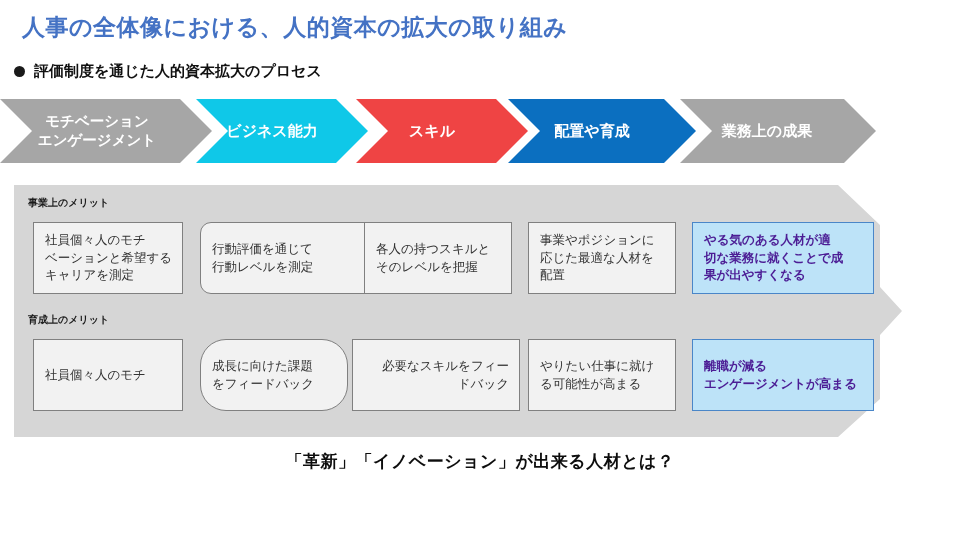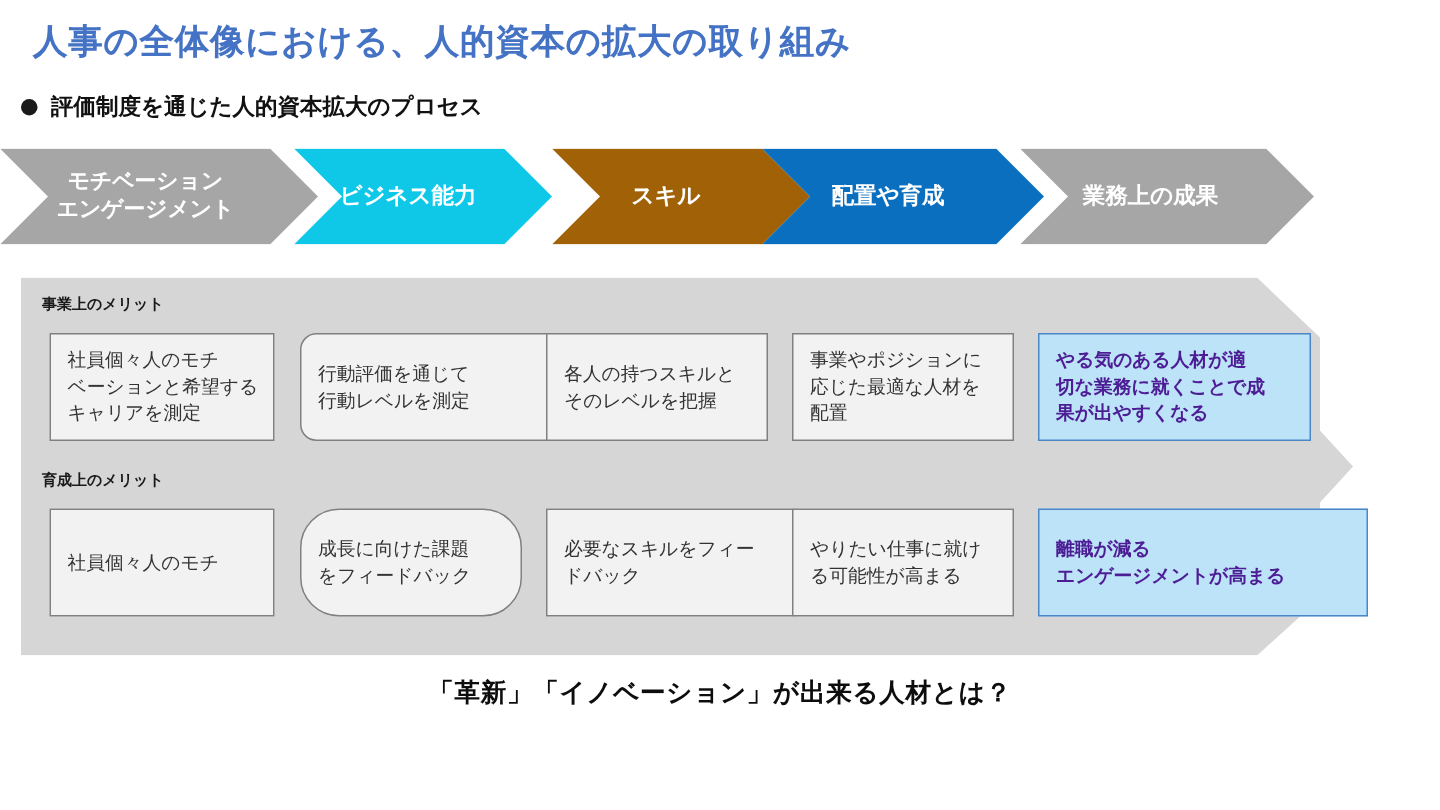--- a/index.html
+++ b/index.html
@@ -83,22 +83,22 @@
     padding-right: 18px;
     font-size: 14.5px;
   }
   .chev-1 {
     left: 196px; width: 172px;
     background: #0FC8E8;
     clip-path: polygon(0 0, 140px 0, 172px 50%, 140px 100%, 0 100%, 32px 50%);
     padding-right: 20px;
   }
   .chev-2 {
-    left: 368px; width: 172px;
-    background: #a16207;
+    left: 356px; width: 172px;
+    background: #ef4444;
     clip-path: polygon(0 0, 140px 0, 172px 50%, 140px 100%, 0 100%, 32px 50%);
     padding-right: 20px;
   }
   .chev-3 {
     left: 508px; width: 188px;
     background: #0B6FC0;
     clip-path: polygon(0 0, 156px 0, 188px 50%, 156px 100%, 0 100%, 32px 50%);
     padding-right: 20px;
   }
   .chev-4 {
@@ -167,23 +167,23 @@
   .r1.c0 { left: 33px;  width: 150px; }
   .r1.c1 { left: 200px; width: 176px; border-radius: 11px; }
   .r1.c2 { left: 364px; width: 148px; }
   .r1.c3 { left: 528px; width: 148px; }
   .r1.c4 { left: 692px; width: 182px; }
 
   
   .r2 { top: 339px; height: 72px; }
   .r2.c0 { left: 33px;  width: 150px; }
   .r2.c1 { left: 200px; width: 148px; border-radius: 26px; }
-  .r2.c2 { left: 364px; width: 168px; }
+  .r2.c2 { left: 352px; width: 168px; text-align: right; }
   .r2.c3 { left: 528px; width: 148px; }
-  .r2.c4 { left: 692px; width: 220px; }
+  .r2.c4 { left: 692px; width: 182px; }
 
   
   .caption {
     position: absolute;
     left: 0;
     top: 450px;
     width: 960px;
     text-align: center;
     font-size: 17px;
     font-weight: bold;

